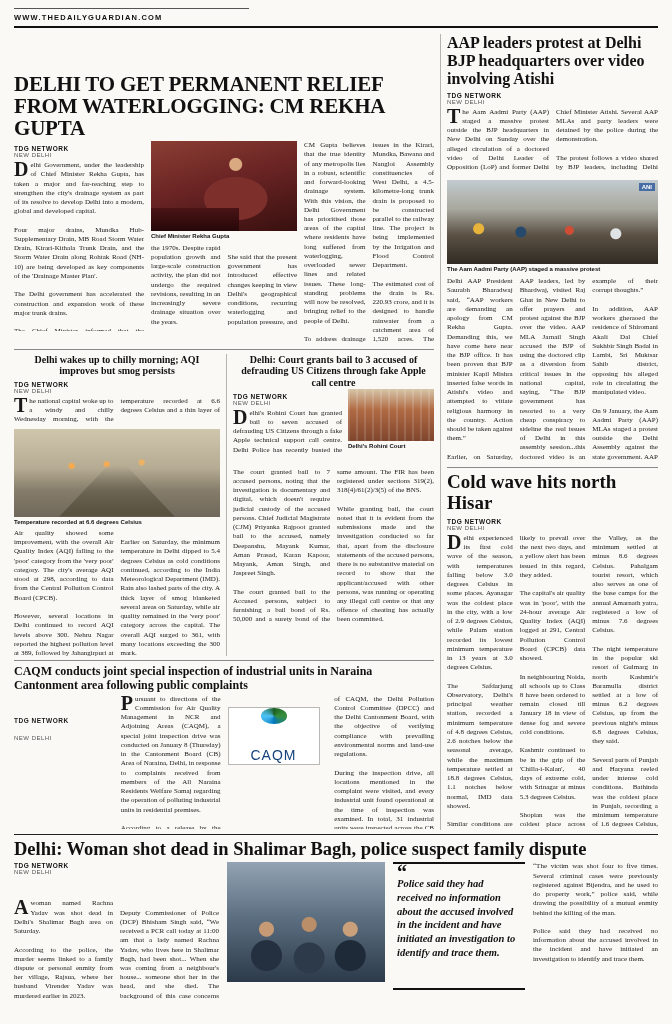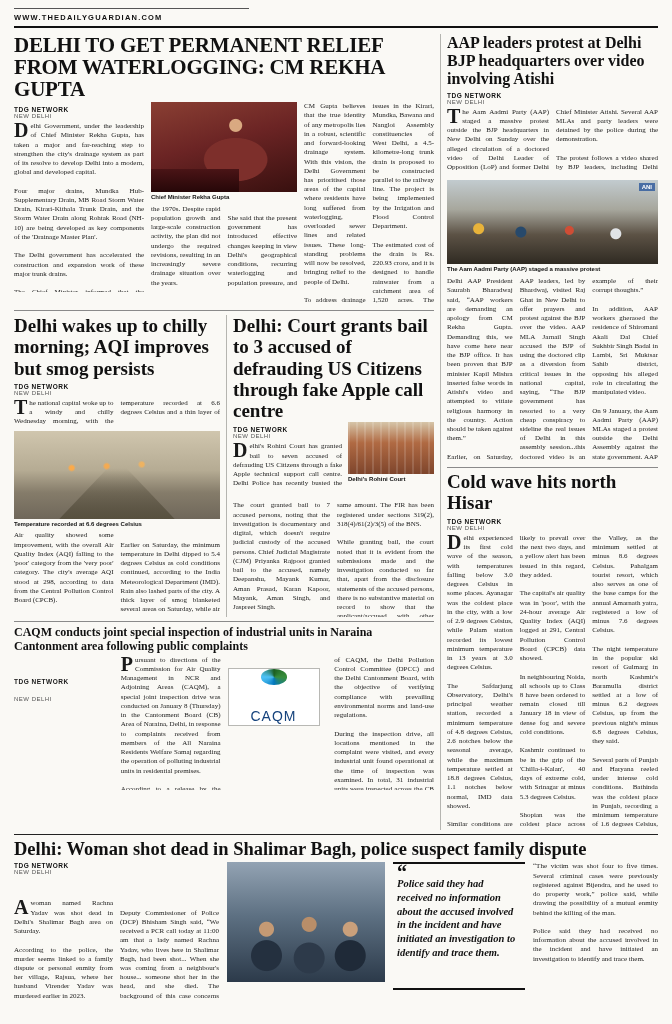--- a/index.html
+++ b/index.html
@@ -16,23 +16,23 @@
   .mh-row { display:flex; justify-content:space-between; align-items:flex-end; }
   .site-url { font-family:"Liberation Sans", sans-serif; font-size:7.5px; font-weight:bold;
               letter-spacing:1.2px; border-top:1px solid #555; padding-top:4px; width:235px; }
   .mh-right { display:flex; align-items:center; gap:9px; }
   .edition-info { text-align:right; font-family:"Liberation Sans", sans-serif; font-size:5.8px;
                   letter-spacing:.9px; line-height:1.65; color:#222; }
   .section-name { font-size:34px; font-weight:bold; letter-spacing:1px; line-height:1; }
   .page-number { width:28px; height:34px; background:#c8c7c3; color:#3a3a3a; display:flex;
                  align-items:center; justify-content:center; font-size:22px; font-weight:bold; }
   
-  .headline-xl { font-size:21px; line-height:1.05; font-weight:bold; letter-spacing:-.2px; }
+  .headline-xl { font-size:21px; line-height:1.05; font-weight:bold; letter-spacing:-.2px;margin-top:39px; }
   .headline-lg { font-size:16px; line-height:1.12; font-weight:bold; }
-  .headline-md { font-size:19px; line-height:1.12; font-weight:bold; }
+  .headline-md { font-size:10px; line-height:1.12; font-weight:bold;text-align:center; }
   .headline-cw { font-size:19px; line-height:1.1; font-weight:bold; }
   .headline-cq { font-size:12px; line-height:1.15; font-weight:bold; }
   .headline-bt { font-size:18.5px; line-height:1.1; font-weight:bold; }
   .byline-block { margin:4px 0 3px; font-family:"Liberation Sans", sans-serif; }
   .byline-name  { display:block; font-size:6.5px; font-weight:700; letter-spacing:.5px; }
   .byline-place { display:block; font-size:6px; color:#555; letter-spacing:.5px; }
   .body-text { font-size:7px; line-height:1.32; text-align:justify; white-space:pre-line;
                overflow:hidden; color:#191919; }
   .cols2 { column-count:2; column-gap:7px; }
   .cols3 { column-count:3; column-gap:7px; }

